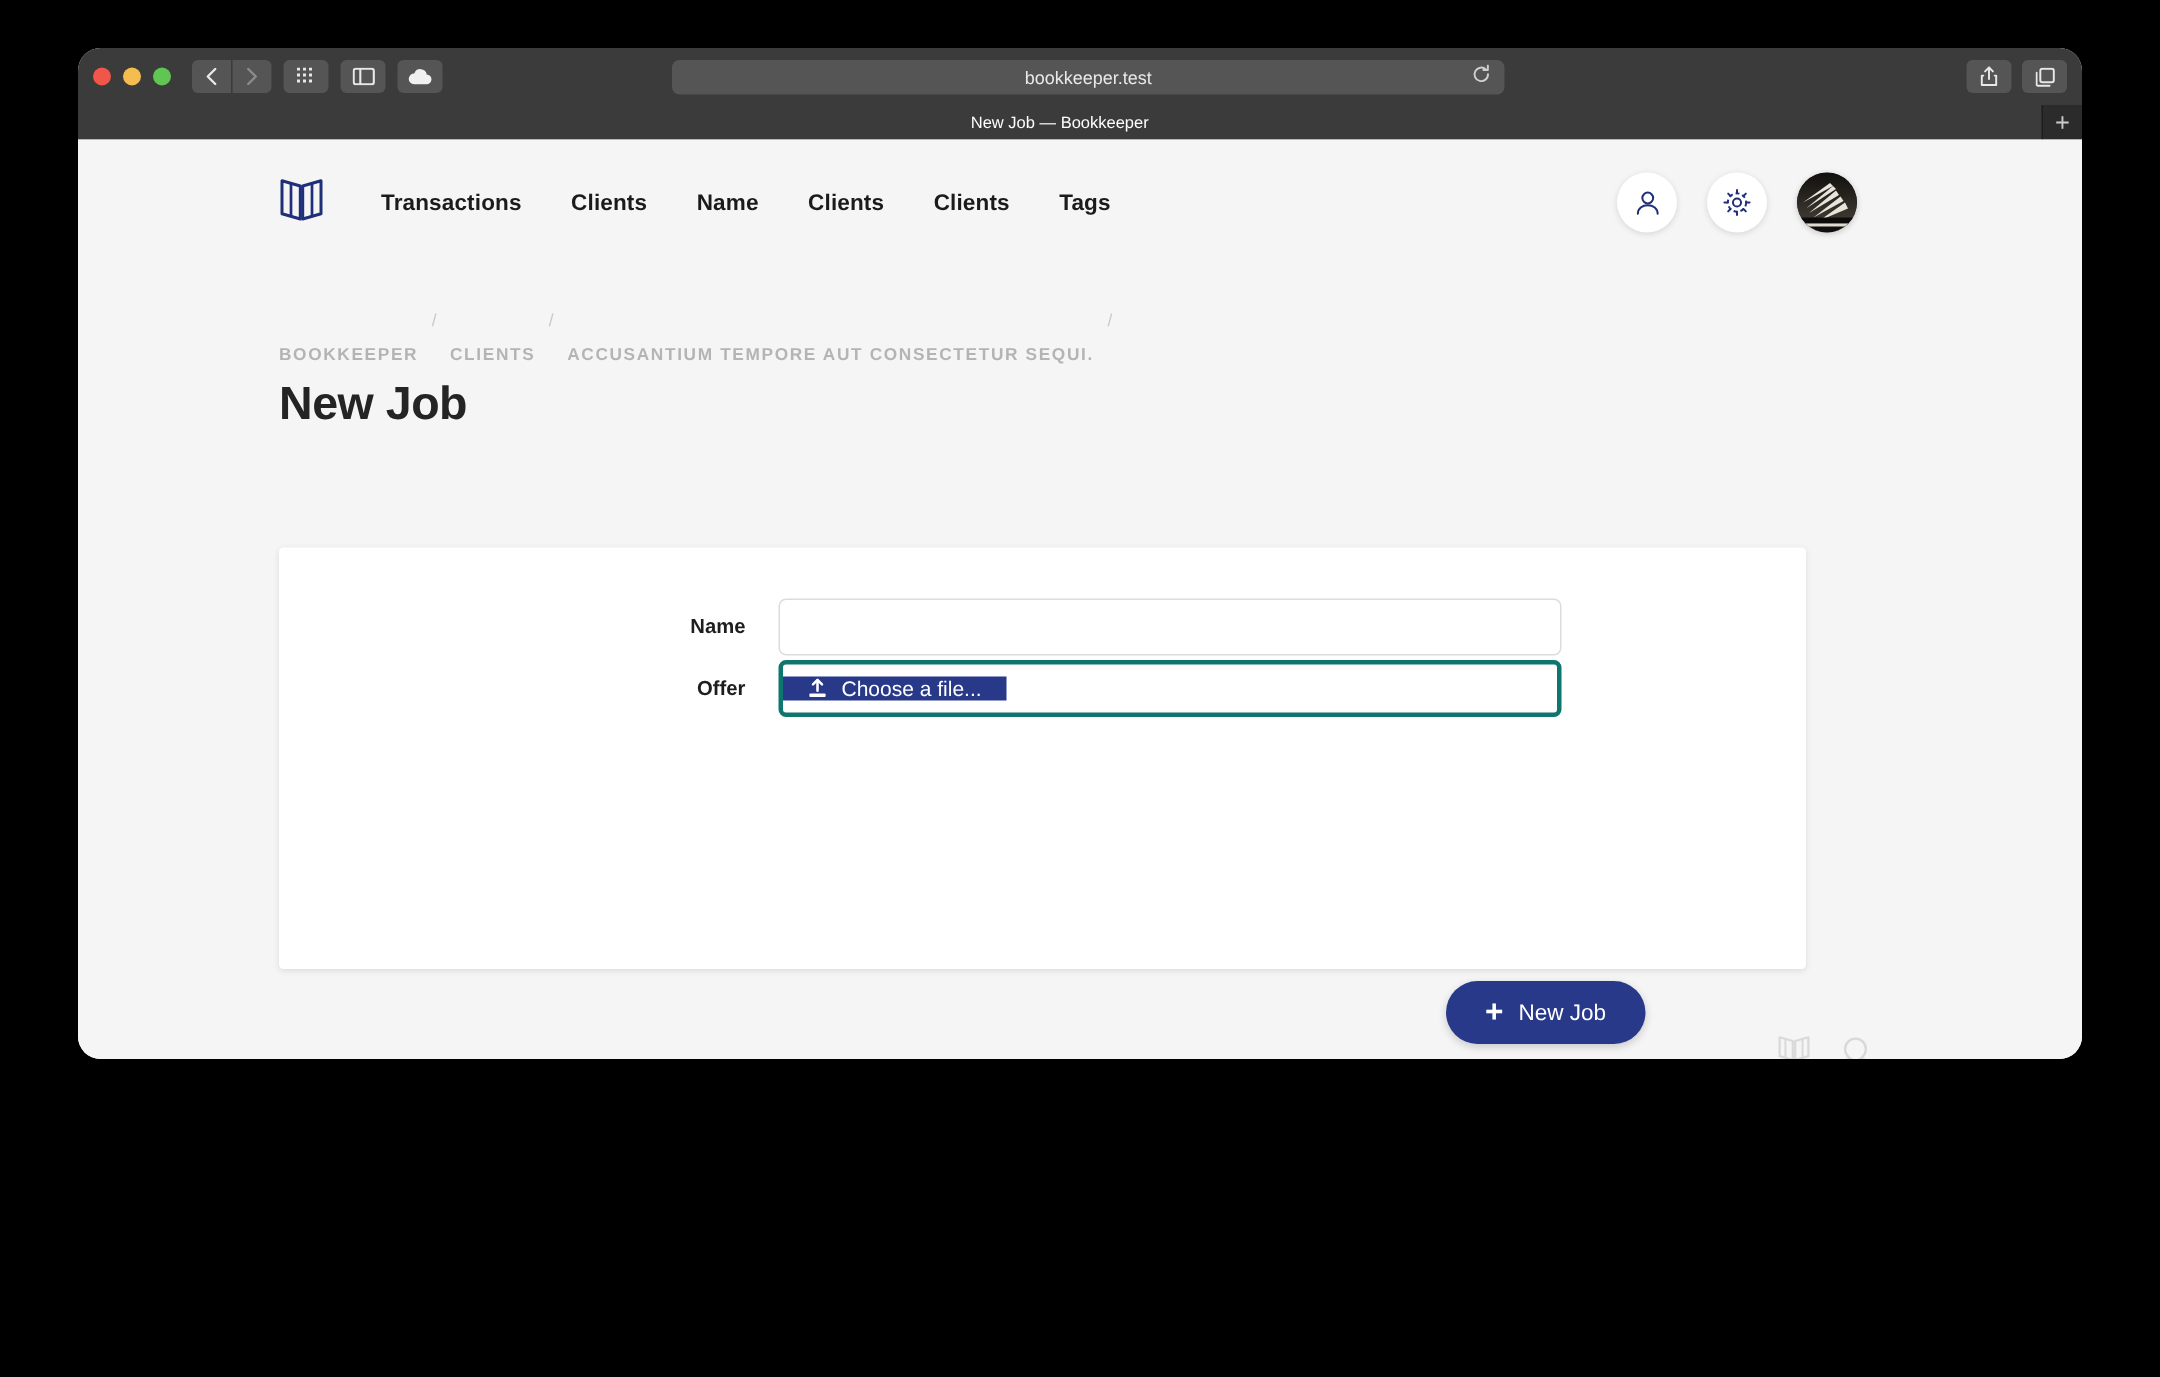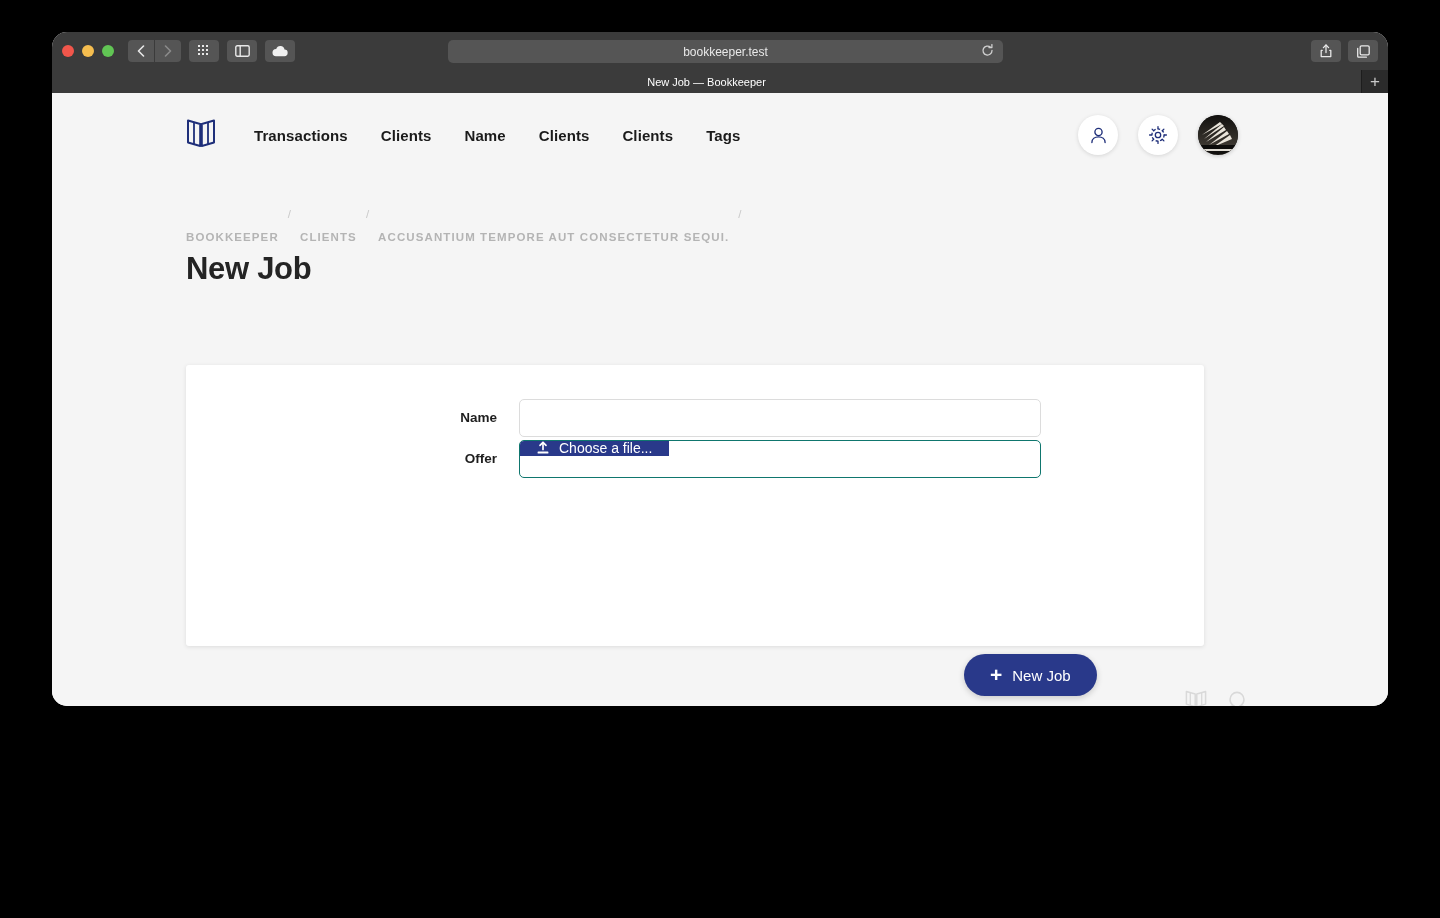--- a/index.html
+++ b/index.html
@@ -116,22 +116,22 @@
     font-size:13.5px; font-weight:bold; color:#1e1e1e; line-height:38px;
   }
   .fctl{ width:522px; }
 
   .inp{
     width:100%; height:38px; border:1px solid #dcdcdc; border-radius:5px;
     background:#fff; font-size:13.5px; padding:0 11px;
     font-family:"Liberation Sans", sans-serif; color:#222; outline:none;
   }
   .filewrap{
-    width:100%; height:38px; border:1px solid #0f766e; border-radius:5px;
-    background:#fff; display:flex; align-items:flex-start; overflow:hidden;
+    width:100%; height:38px; border:3px solid #0f766e; border-radius:5px;
+    background:#fff; display:flex; align-items:center; overflow:hidden;
   }
   .filebtn{
     background:#29398a; color:#fff; border:none; cursor:pointer;
     display:flex; align-items:center; gap:9px; padding:0 17px;
     font-size:14px; font-family:"Liberation Sans", sans-serif;
     margin:-1px 0 -1px -1px;
   }
   .ta{
     width:100%; height:105px; border:1px solid #e8e8e8; border-radius:5px;
     background:#fff; resize:vertical; font-size:13.5px; padding:9px 11px;

